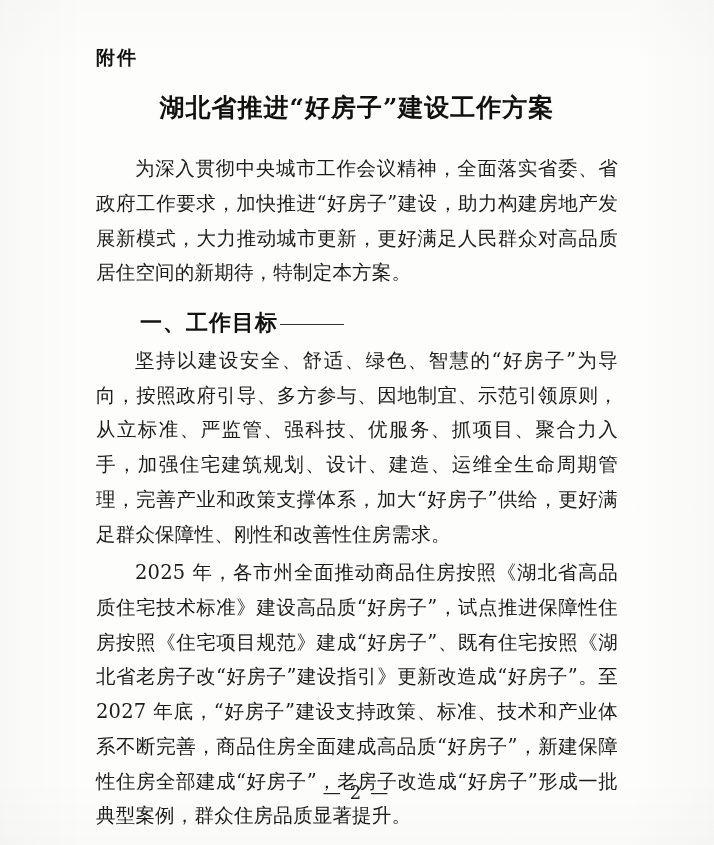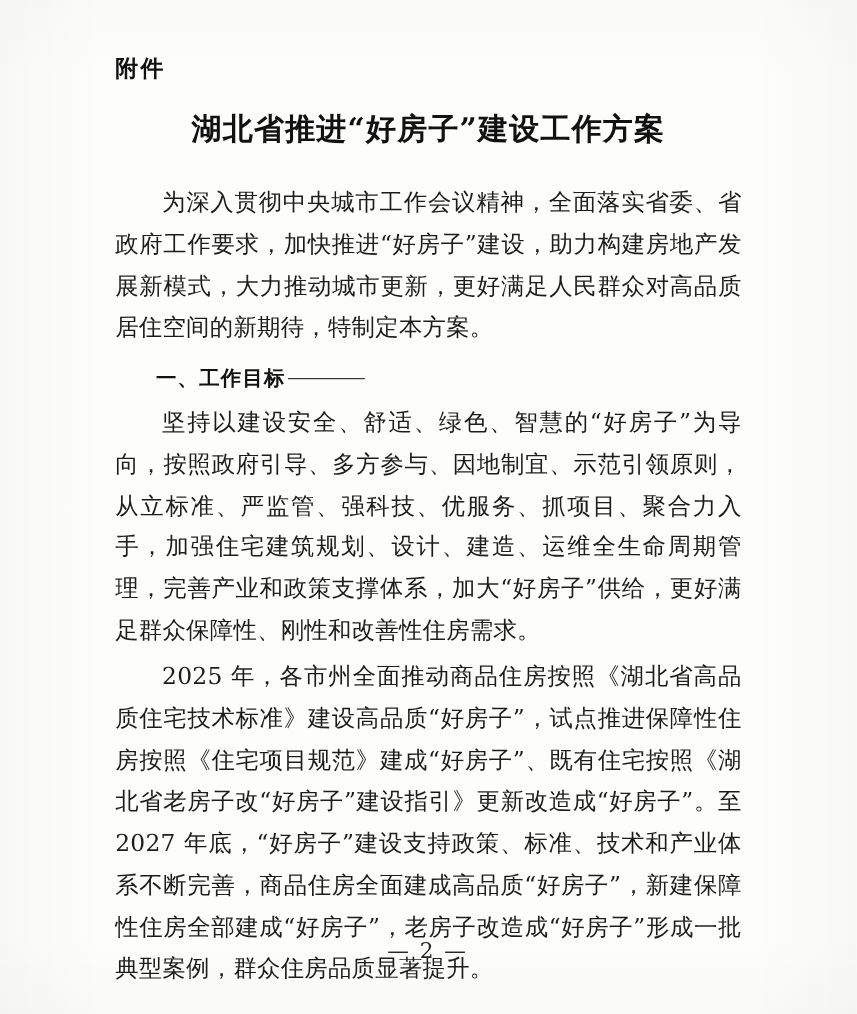--- a/index.html
+++ b/index.html
@@ -54,29 +54,28 @@
     font-size: 19.5px;
     line-height: 1.78;
     margin: 0 0 4px 0;
     text-align: justify;
     text-justify: inter-ideograph;
     text-indent: 2em;
     color: #1c1c1c;
     letter-spacing: 0.2px;
   }
   .section-heading {
-    font-size: 17px;
+    font-size: 22px;
     font-weight: bold;
     line-height: 1.78;
     margin: 12px 0 2px 0;
     text-indent: 2em;
     color: #111;
     letter-spacing: 1px;
     position: relative;
-    font-family: Liberation Mono, monospace;
   }
   .section-heading .underline-deco {
     display: inline-block;
     width: 64px;
     height: 1px;
     background: #333;
     vertical-align: 5px;
     margin-left: 2px;
   }
   .page-number {

